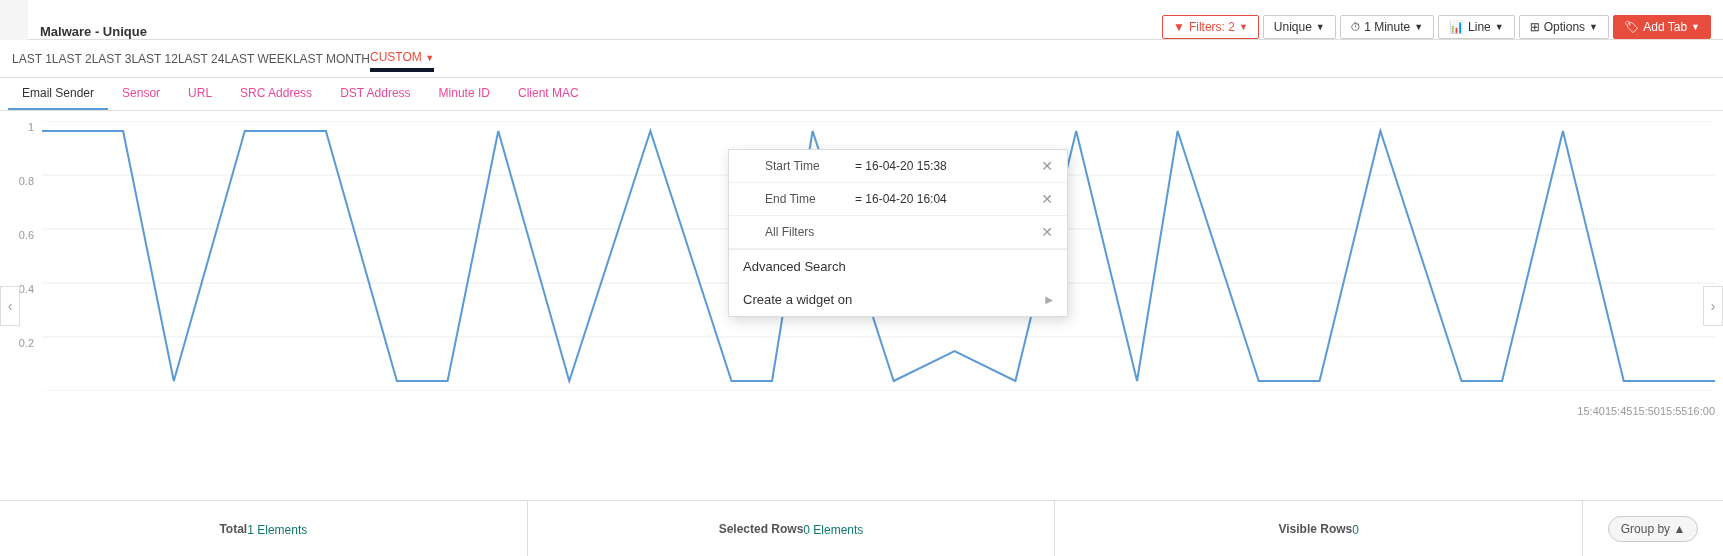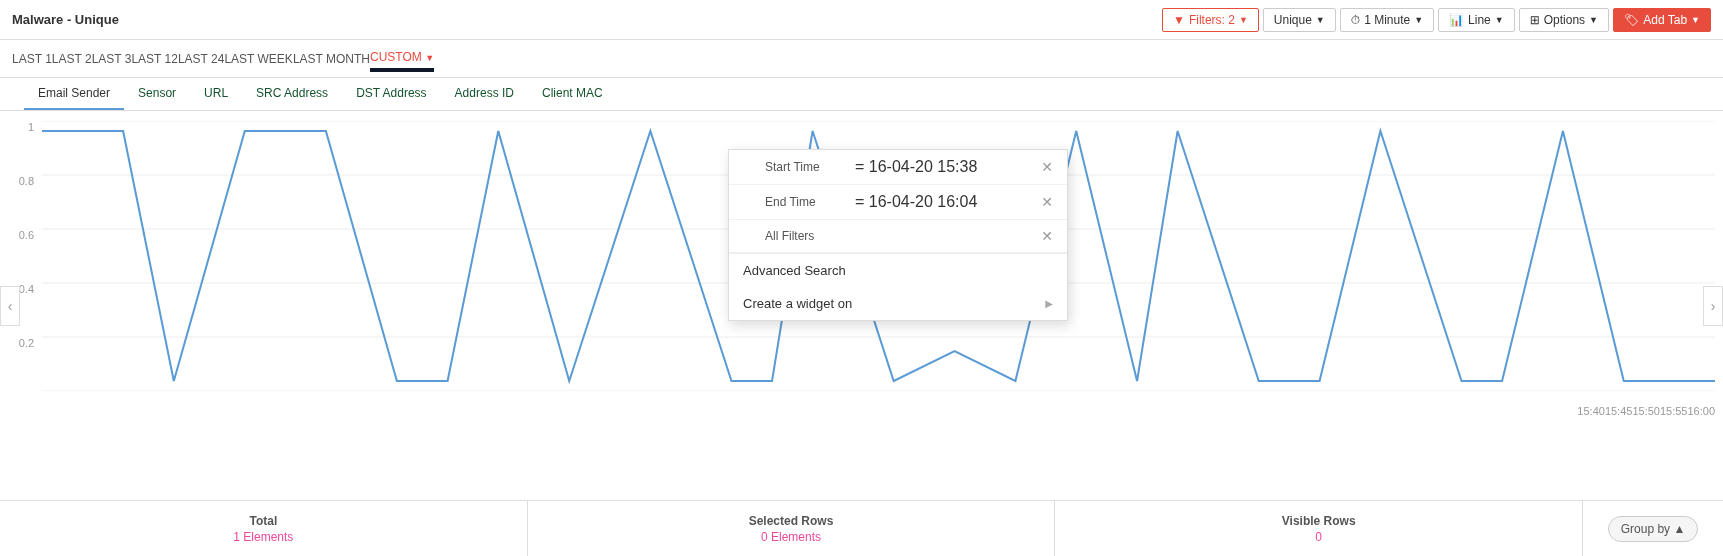--- a/index.html
+++ b/index.html
@@ -1,26 +1,27 @@
 <!DOCTYPE html>
 <html><head>
   <meta charset="utf-8">
   <style>
     * { box-sizing: border-box; margin: 0; padding: 0; }
     body { font-family: Arial, sans-serif; font-size: 12px; background: #f5f5f5; color: #333; }
 
     
     .header-bar {
       display: flex;
-      align-items: center;
+      align-items: flex-end;
       justify-content: space-between;
       background: #fff;
       border-bottom: 1px solid #ddd;
       padding: 0 12px;
       height: 40px;
+      margin-left: 28px;
     }
     .header-title {
       font-size: 13px;
       font-weight: bold;
       color: #333;
     }
     .header-controls {
       display: flex;
       align-items: center;
       gap: 4px;
@@ -70,26 +71,26 @@
       border-bottom: 4px solid #0f172a;
     }
     .time-btn .caret { font-size: 9px; }
 
     
     .tabs-bar {
       display: flex;
       align-items: center;
       background: #fff;
       border-bottom: 1px solid #ddd;
-      padding: 0 24px;
+      padding: 0 8px;
     }
     .tab-item {
       padding: 8px 14px;
       font-size: 12px;
-      color: #14532d;
+      color: #ec4899;
       cursor: pointer;
       border-bottom: 2px solid transparent;
     }
     .tab-item.active {
       color: #333;
       border-bottom: 2px solid #5b9bd5;
     }
 
     
     .main-area {
@@ -160,34 +161,34 @@
     .footer-stats {
       display: flex;
       align-items: stretch;
       border-top: 1px solid #ddd;
       background: #fff;
       height: 56px;
     }
     .stat-cell {
       flex: 1;
       display: flex;
-      flex-direction: column;
+      flex-direction: row;
       align-items: center;
       justify-content: center;
       border-right: 1px solid #ddd;
       padding: 4px;
     }
     .stat-label {
       font-size: 12px;
       color: #555;
       font-weight: bold;
     }
     .stat-value {
       font-size: 12px;
-      color: #ec4899;
+      color: #0f766e;
       margin-top: 2px;
     }
     .stat-cell-groupby {
       width: 140px;
       flex: none;
       display: flex;
       align-items: center;
       justify-content: center;
     }
     .groupby-btn {
@@ -221,21 +222,21 @@
     }
     .popup-row:last-child { border-bottom: none; }
     .popup-row .row-label {
       flex: 0 0 90px;
       color: #555;
       font-size: 12px;
       margin-left: 22px;
     }
     .popup-row .row-value {
       flex: 1;
-      font-size: 16px;
+      font-size: 12px;
       color: #333;
     }
     .popup-row .row-x {
       cursor: pointer;
       color: #999;
       font-size: 14px;
       margin-left: 8px;
     }
     .popup-action {
       padding: 9px 14px;
@@ -307,21 +308,21 @@
       <span class="caret"> ▼</span>
     </button>
   </div>
 
   <div class="tabs-bar">
     <div class="tab-item active">Email Sender</div>
     <div class="tab-item">Sensor</div>
     <div class="tab-item">URL</div>
     <div class="tab-item">SRC Address</div>
     <div class="tab-item">DST Address</div>
-    <div class="tab-item">Address ID</div>
+    <div class="tab-item">Minute ID</div>
     <div class="tab-item">Client MAC</div>
   </div>
 
   <div class="main-area" style="flex:1; position:relative;">
 
     <div class="nav-arrow nav-arrow-left">
       <span>‹</span>
     </div>
 
     <div class="nav-arrow nav-arrow-right">

